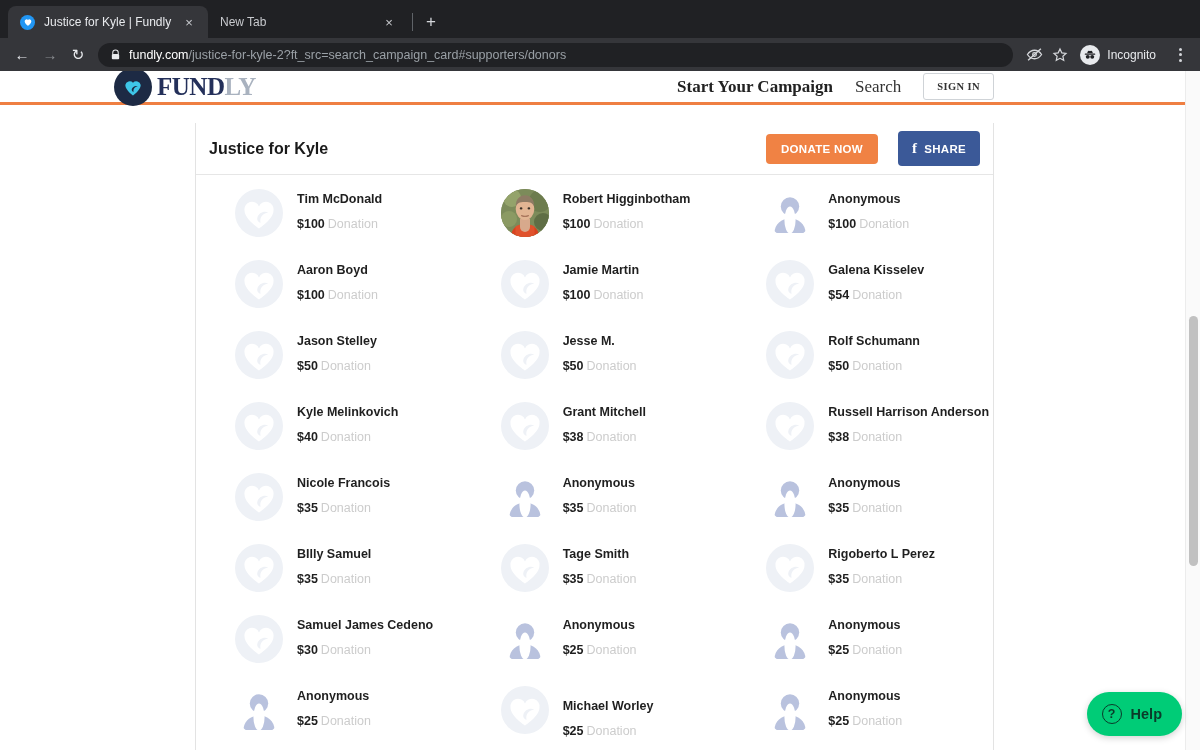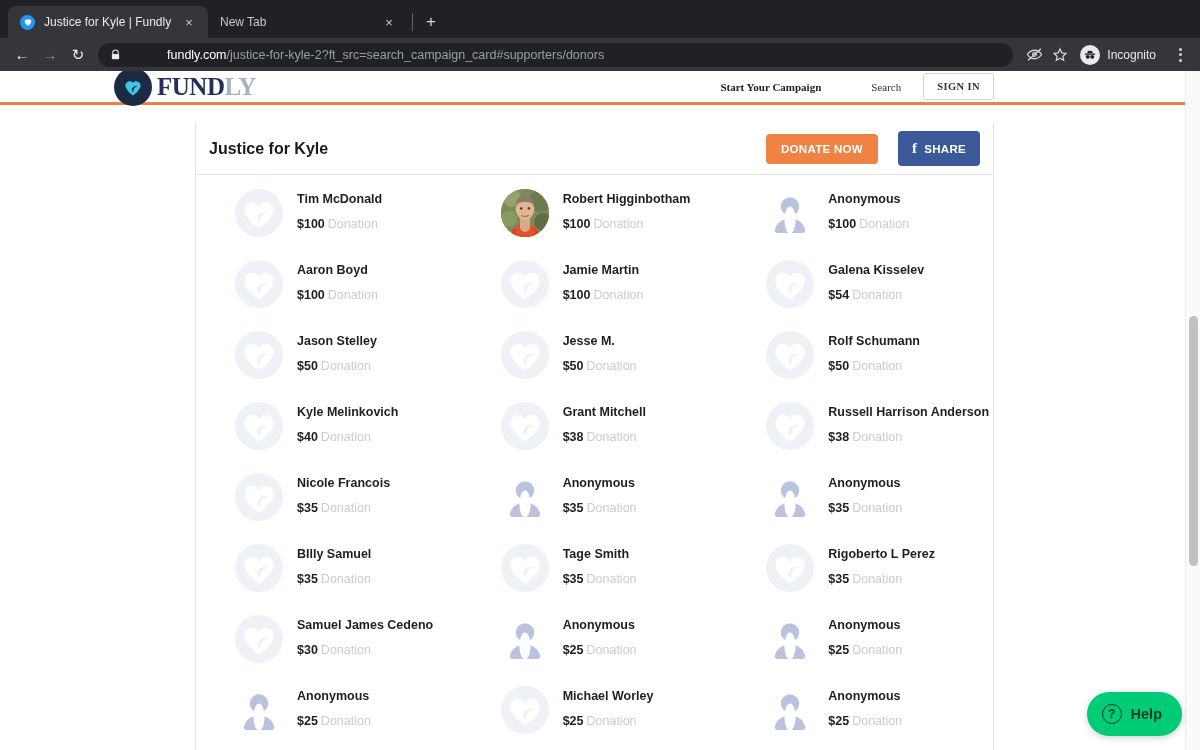--- a/index.html
+++ b/index.html
@@ -58,21 +58,21 @@
   }
   .nav-btn.dim { color: #8a8d91; }
   .urlbox {
     flex: 1 1 auto; height: 24px; background: #202124;
     border-radius: 13px; margin: 0 8px 0 6px;
     display: flex; align-items: center; padding: 0 12px;
     font-size: 12.5px; color: #e8eaed; overflow: hidden;
   }
   .lock { margin-right: 8px; display: flex; align-items: center; }
   .urltext { white-space: nowrap; overflow: hidden; }
-  .urltext .host { color: #ffffff; margin-left: 38px; }
+  .urltext .host { color: #ffffff; }
   .urltext .path { color: #9aa0a6; }
   .omni-icon {
     width: 26px; height: 26px; flex: 0 0 auto;
     display: flex; align-items: center; justify-content: center;
     color: #d5d7db;
   }
   .incognito-chip {
     height: 24px; display: flex; align-items: center;
     padding: 0 10px 0 3px; border-radius: 13px; margin-left: 4px;
     color: #e8eaed; font-size: 12px;
@@ -107,21 +107,21 @@
   .logo-mark {
     width: 38px; height: 38px; border-radius: 50%;
     background: #1d2a44; display: flex;
     align-items: center; justify-content: center; margin-right: 5px;
   }
   .logo-mark svg { width: 22px; height: 22px; display: block; }
   .logo-word { font-size: 25px; font-weight: bold; letter-spacing: -0.5px; }
   .logo-word .a { color: #24305a; }
   .logo-word .b { color: #a9b2bf; }
   .nav { margin-left: auto; display: flex; align-items: center; gap: 22px; }
-  .nav-link { font-size: 11px; color: #222; font-weight: bold; margin-left: 28px; }
+  .nav-link { font-size: 17px; color: #222; font-weight: bold; }
   .nav-link.plain { font-weight: normal; color: #333; }
   .signin-btn {
     border: 1px solid #cfd3d7; border-radius: 3px;
     padding: 7px 13px; font-size: 10.5px; font-weight: bold;
     color: #333; letter-spacing: .4px; background: #fff; text-align: right;
   }
 
   
   .content-col {
     position: absolute; left: 195px; top: 52px;
@@ -582,21 +582,21 @@
             </span>
           </div>
           <div class="donor">
             <span class="avatar heart">
               <svg viewBox="0 0 48 48">
                 <path d="M24 39.5S9.5 30.2 9.5 21.5A7.6 7.6 0 0124 17.4a7.6 7.6 0 0114.5 4.1c0 8.7-14.5 18-14.5 18z" fill="#ffffff"></path>
                 <path d="M25.6 33.8c-1.3-5.2 2-9.1 7.6-10.2-4-2.2-9.8.6-10.8 4.9-.7 2.7 1 4.8 3.2 5.3z" fill="#eef1f6"></path>
               </svg>
             </span>
             <span class="donor-info">
-              <span class="donor-name" style="display: block;">Michael Worley</span>
+              <span class="donor-name" style="display: block; margin-top: 10px;">Michael Worley</span>
               <span class="donor-line" style="display: block;"><span class="donor-amt">$25</span><span class="donor-kind">Donation</span></span>
             </span>
           </div>
           <div class="donor">
             <span class="avatar anon">
               <svg viewBox="0 0 48 48">
                 <circle cx="24" cy="17.5" r="9.2" fill="#b9c2de"></circle>
                 <path d="M8.5 44c0-8.6 6.9-14.4 15.5-14.4S39.5 35.4 39.5 44z" fill="#b9c2de"></path>
                 <ellipse cx="24" cy="31" rx="5.6" ry="13.5" fill="#ffffff"></ellipse>
               </svg>

